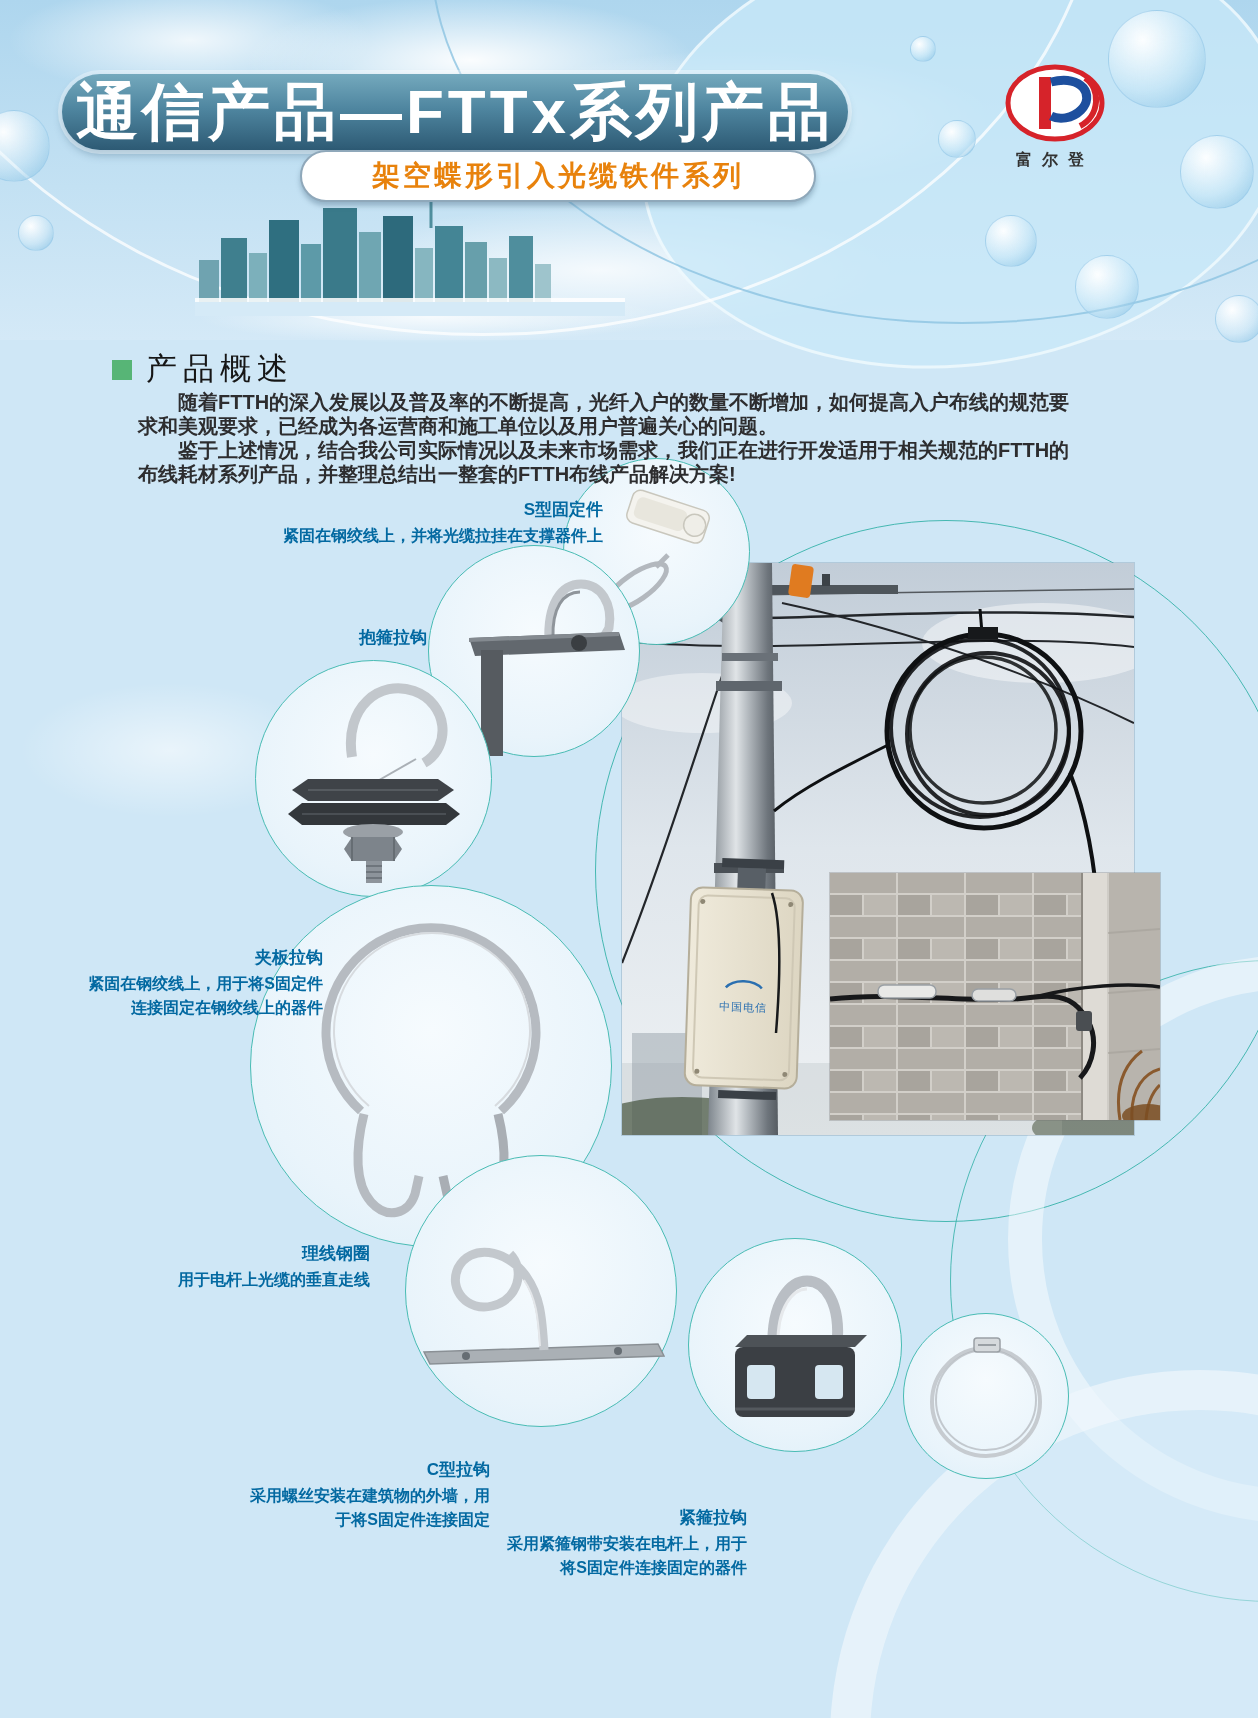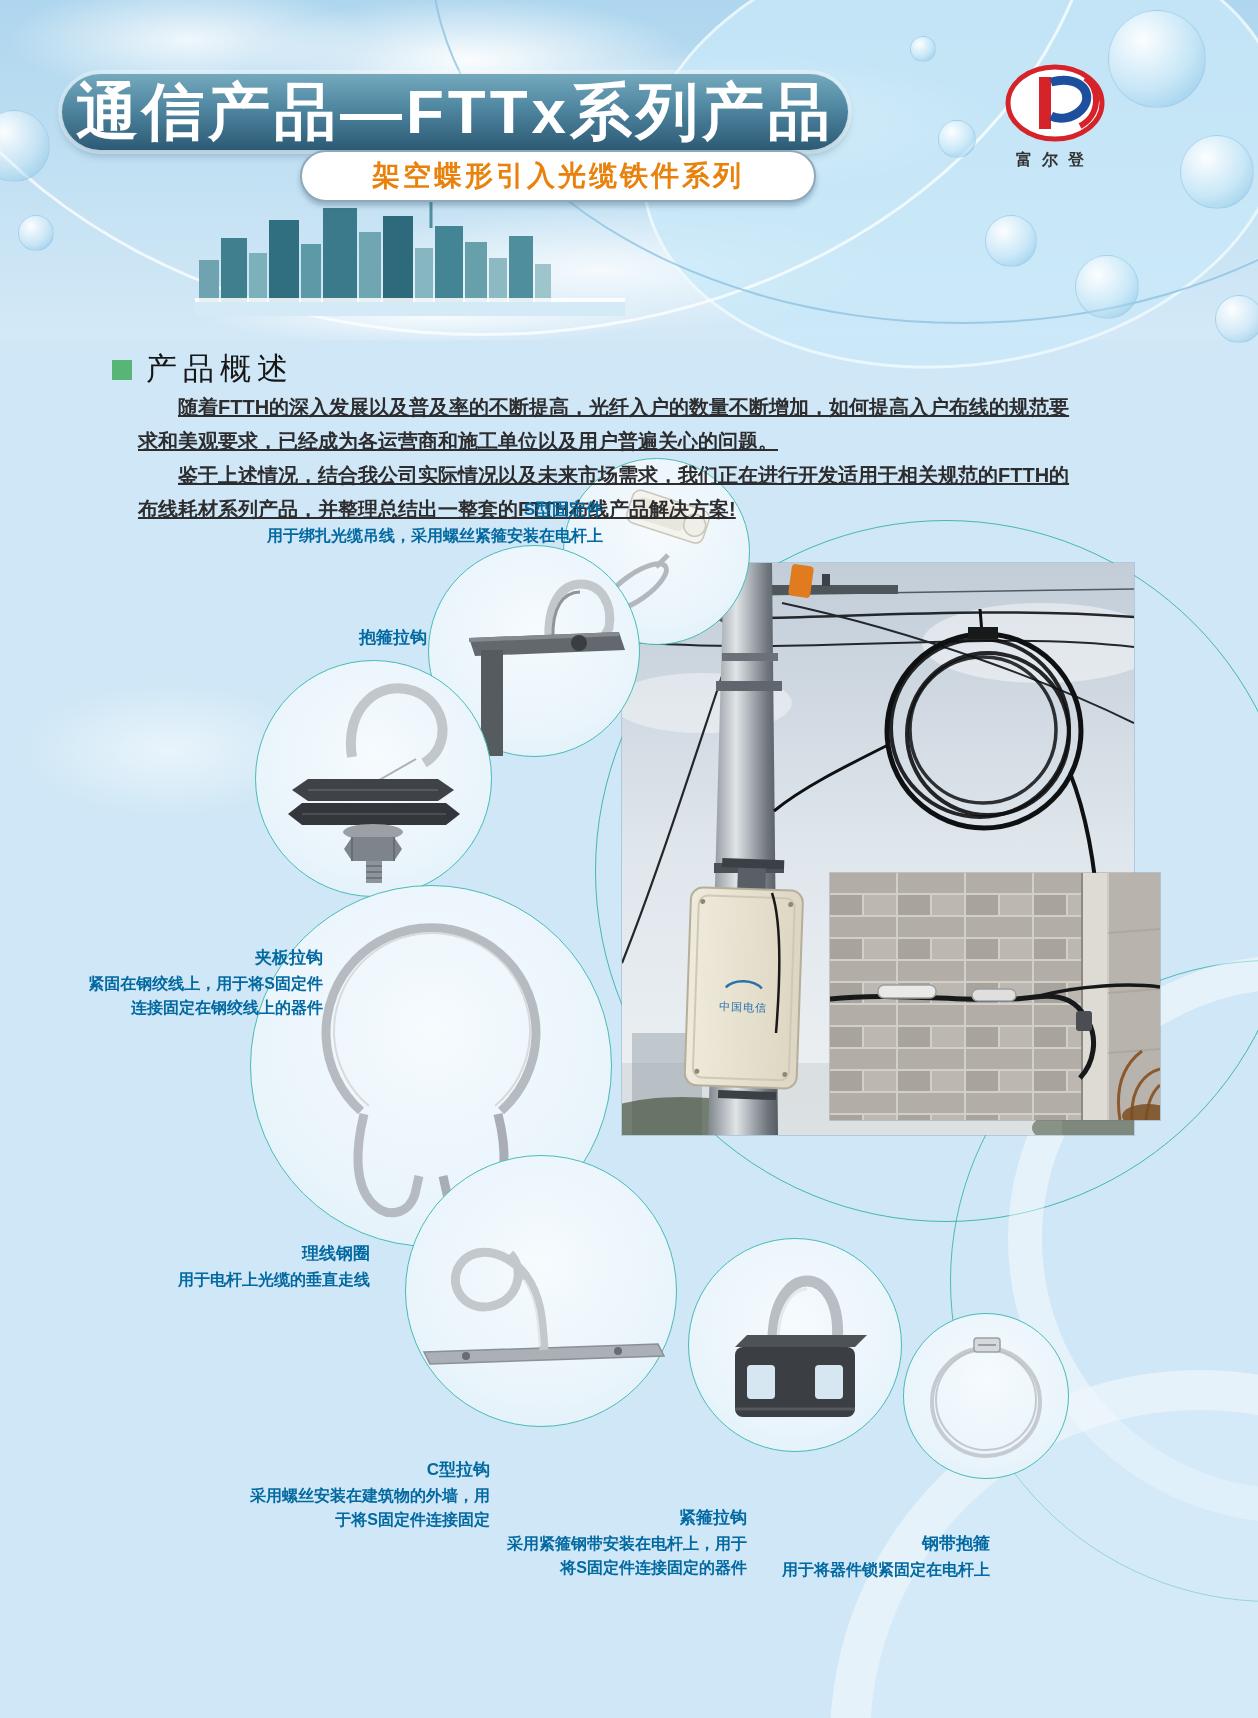--- a/index.html
+++ b/index.html
@@ -37,21 +37,21 @@
   .logo{position:absolute;left:995px;top:62px;width:120px;height:100px;z-index:6;text-align:center;}
   .logo .logo-text{display:block;margin-top:2px;font-size:16px;font-weight:bold;color:#333;letter-spacing:10px;}
   .skyline{position:absolute;left:195px;top:198px;width:430px;height:118px;z-index:5;}
   .skyband{position:absolute;left:120px;top:282px;width:620px;height:70px;z-index:4;
     background:radial-gradient(ellipse 50% 50% at 50% 50%, rgba(255,255,255,.8), rgba(255,255,255,0) 75%);}
   
   .sec-bullet{position:absolute;left:112px;top:360px;width:20px;height:20px;background:#57b576;z-index:6;}
   .sec-heading{position:absolute;left:146px;top:348px;z-index:6;font-family:"Liberation Serif",serif;
     font-size:31px;font-weight:normal;color:#161616;letter-spacing:6px;}
   .body-text{position:absolute;left:138px;top:390px;width:946px;z-index:6;color:#2d2d2f;
-    font-size:20px;line-height:34px;font-weight:bold;text-decoration:underline;}
+    font-size:20px;line-height:24px;font-weight:bold;}
   .body-text p{margin:0;text-indent:2em;}
   
   .label-block{position:absolute;z-index:8;text-align:right;color:#0369a1;}
   .label-block .p-name{font-size:17px;font-weight:bold;margin-bottom:3px;}
   .label-block .p-desc{font-size:16px;font-weight:bold;line-height:24px;}
   
   .pcircle{position:absolute;border-radius:50%;border:1px solid #49bcb4;z-index:3;
     background:radial-gradient(circle at 50% 40%, #f6fbfe 0%, #e9f4fb 65%, #dceef8 100%);
     display:flex;align-items:center;justify-content:center;}
   
@@ -324,39 +324,35 @@
     <svg width="164" height="164" viewBox="0 0 164 164">
       <circle cx="82" cy="88" r="54" fill="none" stroke="#c6cbd0" stroke-width="4"></circle>
       <circle cx="82" cy="86" r="50" fill="none" stroke="#b0b5bb" stroke-width="2" opacity="0.7"></circle>
       <rect x="70" y="24" width="26" height="14" rx="3" fill="#d6dadd" stroke="#9aa0a5" stroke-width="1.5"></rect>
       <line x1="74" y1="31" x2="92" y2="31" stroke="#9aa0a5" stroke-width="2"></line>
     </svg>
   </div>
 
   <div class="label-block" style="left:233px;top:498px;width:370px;">
     <div class="p-name">S型固定件</div>
-    <div class="p-desc">用于绑扎光缆吊线，采用螺丝紧箍安装在电杆上</div>
+    <div class="p-desc">紧固在钢绞线上，并将光缆拉挂在支撑器件上</div>
   </div>
   <div class="label-block" style="left:97px;top:626px;width:330px;text-align:right;">
     <div class="p-name">抱箍拉钩</div>
   </div>
   <div class="label-block" style="left:78px;top:946px;width:245px;">
     <div class="p-name">夹板拉钩</div>
     <div class="p-desc">紧固在钢绞线上，用于将S固定件连接固定在钢绞线上的器件</div>
   </div>
   <div class="label-block" style="left:138px;top:1242px;width:232px;">
     <div class="p-name">理线钢圈</div>
     <div class="p-desc">用于电杆上光缆的垂直走线</div>
   </div>
   <div class="label-block" style="left:248px;top:1458px;width:242px;">
     <div class="p-name">C型拉钩</div>
     <div class="p-desc">采用螺丝安装在建筑物的外墙，用于将S固定件连接固定</div>
   </div>
   <div class="label-block" style="left:505px;top:1506px;width:242px;">
     <div class="p-name">紧箍拉钩</div>
     <div class="p-desc">采用紧箍钢带安装在电杆上，用于将S固定件连接固定的器件</div>
   </div>
-  <div class="label-block" style="left:765px;top:1532px;width:225px;">
-    <div class="p-name">钢带抱箍</div>
-    <div class="p-desc">用于将器件锁紧固定在电杆上</div>
-  </div>
 
 </div>
 
 </body></html>

